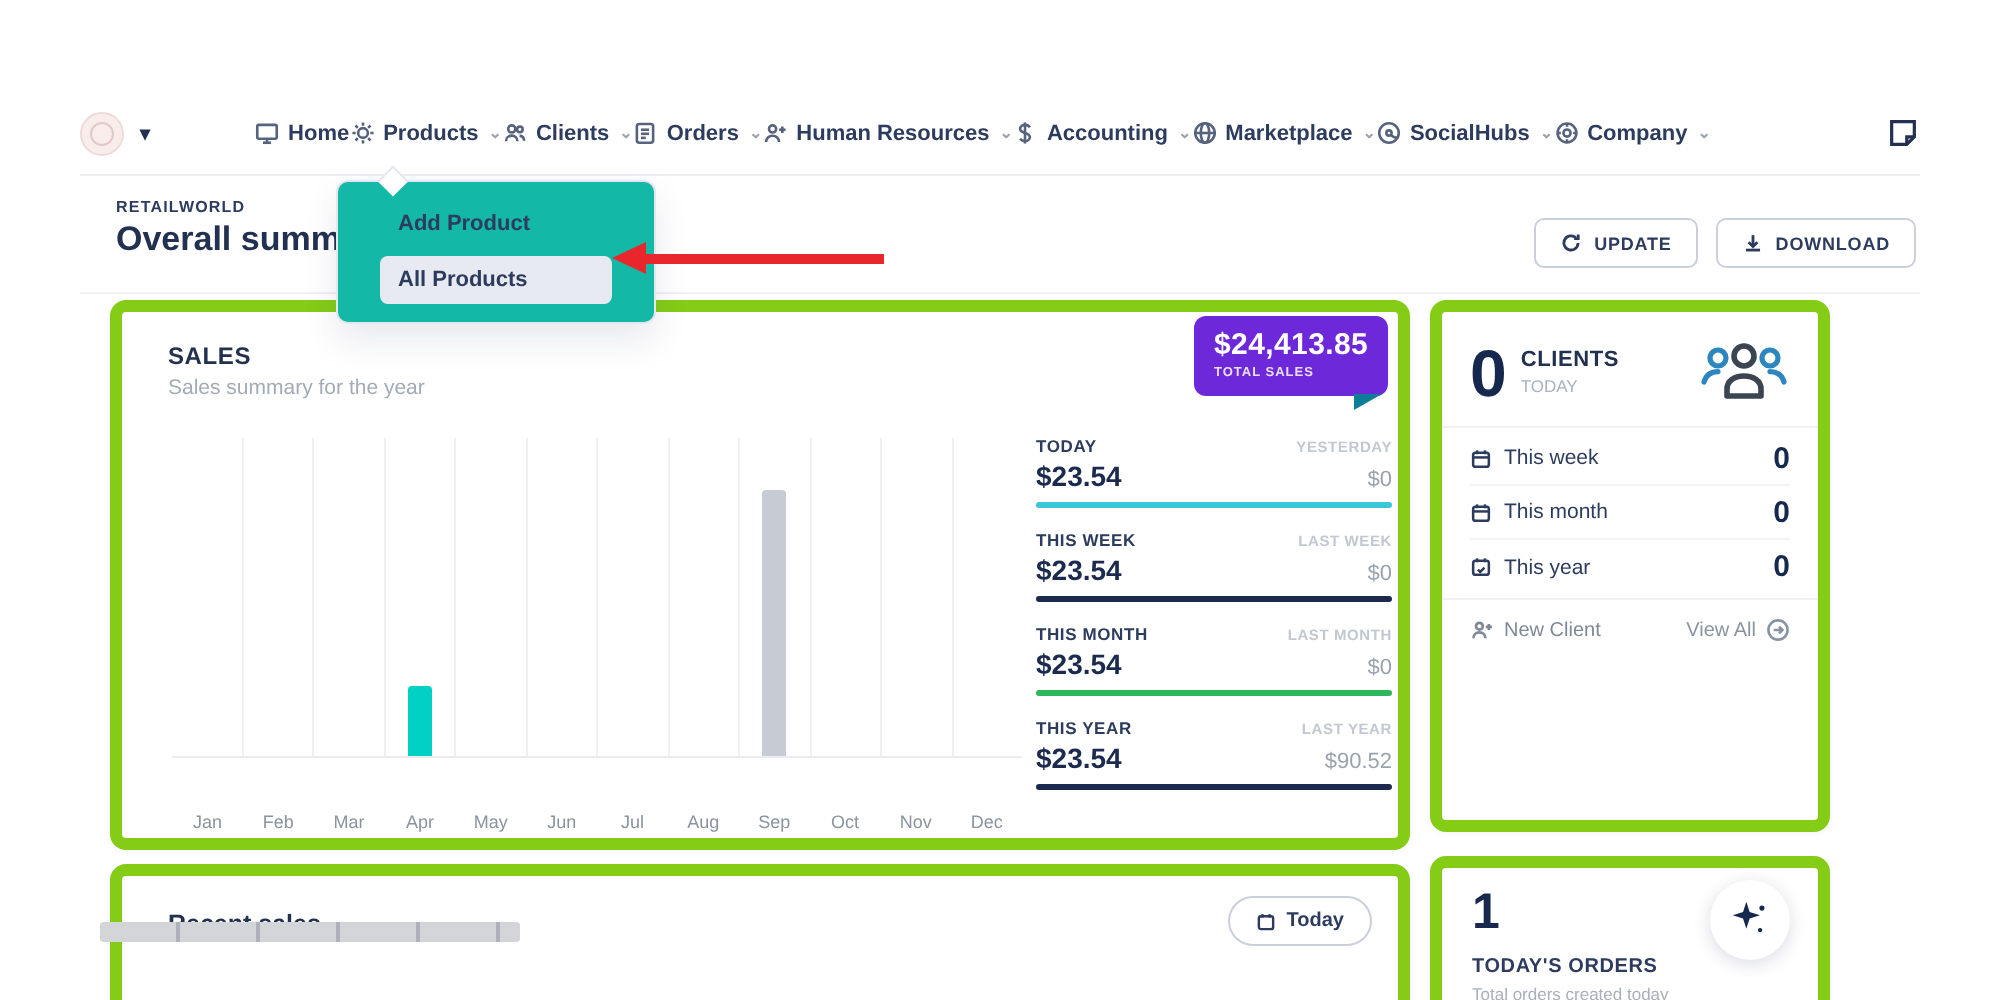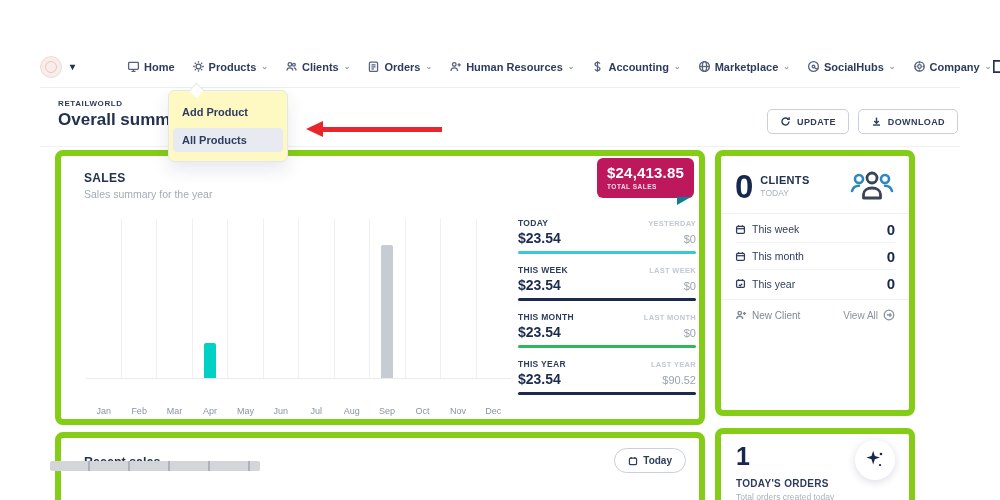--- a/index.html
+++ b/index.html
@@ -7,30 +7,30 @@
   #screen { position:relative; width:1000px; height:500px; background:#fff; overflow:hidden; color:#22314f; }
 
   
   .topnav { position:absolute; left:40px; top:46px; width:920px; height:42px;
             display:flex; align-items:center; border-bottom:1px solid #ededf2; background:#fff; }
   .logo-wrap { display:flex; align-items:center; gap:8px; }
   .logo-circle { width:22px; height:22px; border-radius:50%; background:#f8edeb; border:1px solid #eddbd8;
                  display:flex; align-items:center; justify-content:center; }
   .logo-inner { width:12px; height:12px; border-radius:50%; border:1px solid #e3c9c5; }
   .logo-caret { font-size:10px; color:#22314f; font-weight:bold; }
-  .nav-menu { display:flex; align-items:center; gap:17px; margin-left:52px; }
+  .nav-menu { display:flex; align-items:center; margin-left:52px; }
   .nav-item { display:flex; align-items:center; gap:4px; font-size:11px; font-weight:bold; color:#2d3c5e; cursor:pointer; white-space:nowrap; }
   .nav-item svg { width:13px; height:13px; stroke:#2d3c5e; fill:none; stroke-width:1.6; opacity:.8; }
   .nav-caret { font-size:8px; color:#99a1ad; margin-left:1px; }
   .nav-right { margin-left:auto; display:flex; align-items:center; gap:17px; }
   .nav-right svg { width:17px; height:17px; stroke:#22314f; fill:none; stroke-width:1.7; cursor:pointer; }
 
   
-  .dropdown { position:absolute; left:168px; top:90px; width:120px; background:#fef9c3; border:1px solid #e5e7ee;
-              border-radius:6px; box-shadow:0 8px 18px rgba(30,40,90,.10); padding:9px 4px; z-index:9; }
+  .dropdown { position:absolute; left:168px; top:90px; width:160px; background:#14b8a6; border:1px solid #e5e7ee;
+              border-radius:6px; box-shadow:0 8px 18px rgba(30,40,90,.10); padding:9px 21px; z-index:9; }
   .dropdown::before { content:""; position:absolute; top:-6px; left:22px; width:10px; height:10px; background:#fff;
                       border-left:1px solid #e5e7ee; border-top:1px solid #e5e7ee; transform:rotate(45deg); }
   .dd-item { font-size:11px; font-weight:bold; color:#2d3c5e; padding:6px 9px; border-radius:4px; cursor:pointer; }
   .dd-item.hl { background:#e7eaf1; }
   .dd-item + .dd-item { margin-top:4px; }
 
   
   .red-arrow-line { position:absolute; left:322px; top:127px; width:120px; height:5px; background:#e8262b; z-index:10; }
   .red-arrow-head { position:absolute; left:306px; top:121px; width:0; height:0; z-index:10;
                     border-top:8px solid transparent; border-bottom:8px solid transparent; border-right:17px solid #e8262b; }
@@ -48,21 +48,21 @@
   .card { position:absolute; background:#fff; border:6px solid #84cc16; border-radius:8px; box-shadow:0 1px 3px rgba(30,40,90,.04); }
   .sales-card   { left:55px;  top:150px; width:650px; height:275px; }
   .clients-card { left:715px; top:150px; width:200px; height:266px; }
   .orders-card  { left:715px; top:428px; width:200px; height:95px; }
   .recent-card  { left:55px;  top:432px; width:650px; height:80px; }
 
   
   .sales-title { position:absolute; left:23px; top:15px; font-size:12px; font-weight:bold; letter-spacing:.3px; color:#22314f; }
   .sales-sub   { position:absolute; left:23px; top:32px; font-size:10.5px; color:#a3abb6; }
 
-  .total-badge { position:absolute; right:5px; top:2px; width:97px; height:40px; background:#be185d; border-radius:6px;
+  .total-badge { position:absolute; right:5px; top:2px; width:97px; height:40px; background:#6d28d9; border-radius:6px;
                  padding:6px 10px 0; color:#fff; z-index:3; }
   .total-badge::after { content:""; position:absolute; right:3px; bottom:-7px; width:0; height:0;
                         border-top:8px solid #0c7e95; border-right:14px solid transparent; }
   .badge-amount { font-size:15px; font-weight:bold; letter-spacing:.2px; }
   .badge-label  { font-size:6.5px; font-weight:bold; letter-spacing:.5px; opacity:.85; margin-top:2px; }
 
   
   .chart { position:absolute; left:25px; top:63px; width:425px; height:183px; }
   .chart-plot { display:flex; height:160px; border-bottom:1px solid #e9ebf0; }
   .chart-col { flex:1; position:relative; display:flex; align-items:flex-end; justify-content:center; }

